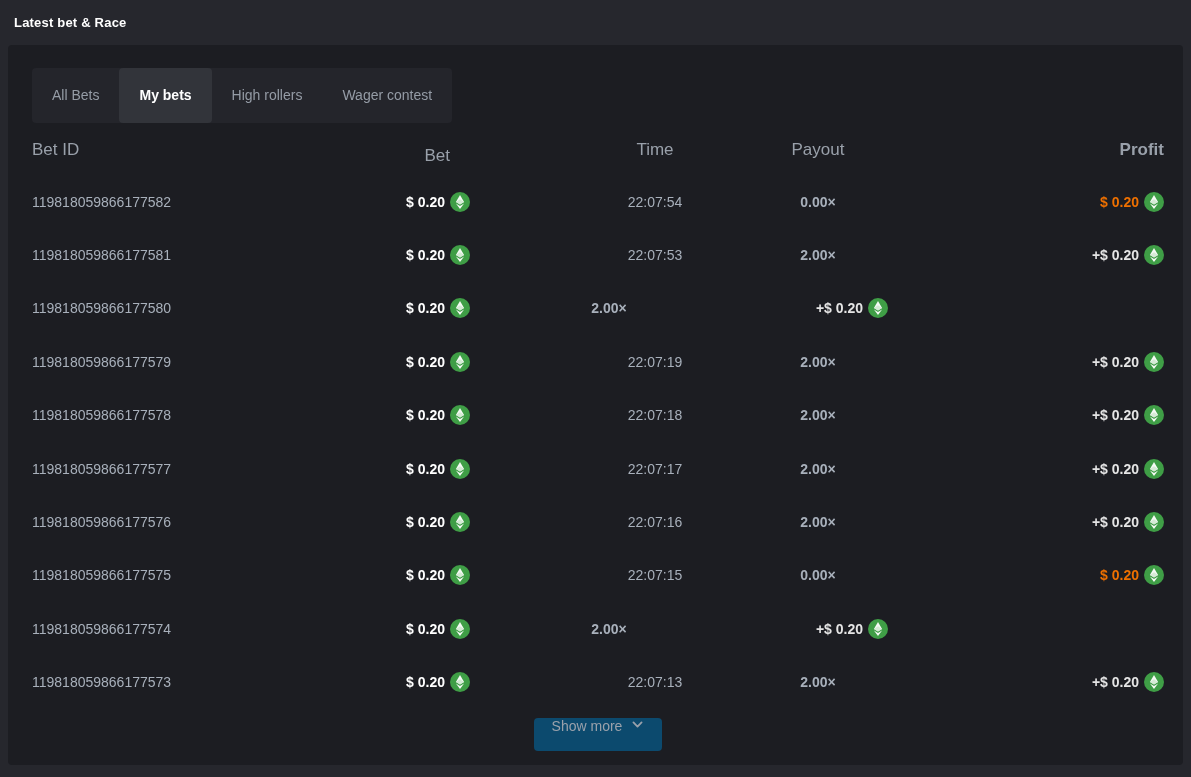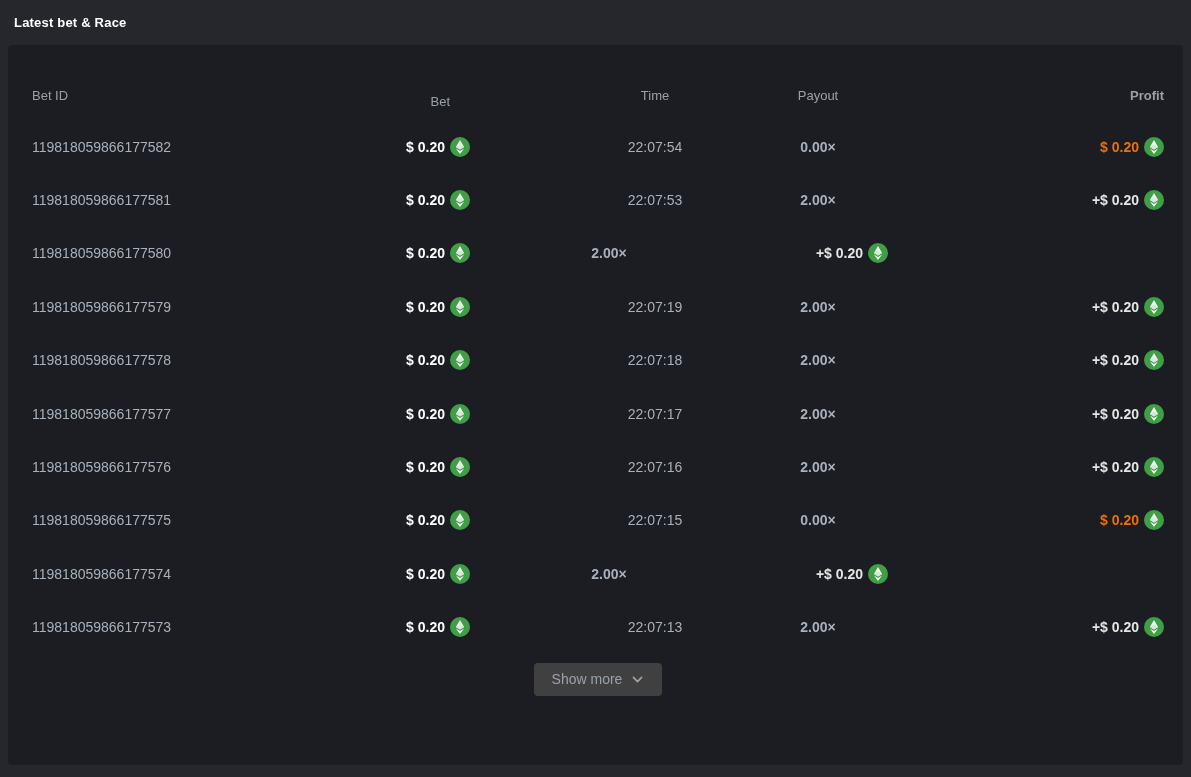--- a/index.html
+++ b/index.html
@@ -58,21 +58,21 @@
   
   .table{ margin-top:2px; }
   .trow{
     display:grid;
     grid-template-columns:200px 238px 278px 140px 1fr;
     align-items:center;
   }
   .thead{ height:50px; }
   .thead .cell{
     color:#99a0aa;
-    font-size:13px;
+    font-size:17px;
     font-weight:400;
   }
   .tbody .trow{ height:53.4px; }
   .cell{ font-size:14px; color:#a8b0bb; }
   .c0{ text-align:left; }
   .c1{ display:flex; justify-content:flex-end; align-items:center; gap:5px; }
   .thead .c1{ display:block; text-align:right; padding-right:20px;margin-top:12px; }
   .c2{ text-align:center; padding-left:92px; }
   .c3{ text-align:center;font-weight:bold; }
   .c4{ display:flex; justify-content:flex-end; align-items:center; gap:5px; }
@@ -83,40 +83,46 @@
   .profit-amount.loss{ color:#ee7000; }
   .coin{ width:20px; height:20px; flex:0 0 20px; display:block; }
   
   .show-more-wrap{
     margin-top:9px;
     display:flex;
     justify-content:center;
   }
   .show-more{
     height:33px;
-    background:#404040;
+    background:#0c4a6e;
     border:none;
     border-radius:4px;
     padding:0 18px;
-    display:flex; align-items:center; gap:9px;
+    display:flex; align-items:flex-start; gap:9px;
     color:#9aa1ab;
     font-size:14px;
     font-family:inherit;
     cursor:pointer;
   }
 </style>
 </head>
 <body>
 
 <div class="topbar">
   <div class="page-title">Latest bet &amp; Race</div>
 </div>
 
 <div class="panel">
 
+  <div class="tabs" id="tabs">
+      <button class="tab">All Bets</button>
+      <button class="tab active">My bets</button>
+      <button class="tab">High rollers</button>
+      <button class="tab">Wager contest</button>
+    </div>
 
   <div class="table">
     <div class="trow thead" id="thead">
         <div class="cell c0">Bet ID</div>
         <div class="cell c1">Bet</div>
         <div class="cell c2">Time</div>
         <div class="cell c3">Payout</div>
         <div class="cell c4">Profit</div>
       </div>
     <div class="tbody" id="tbody">

